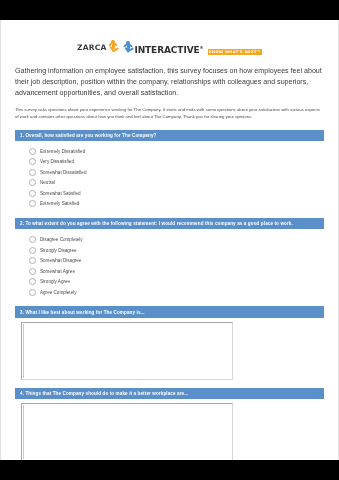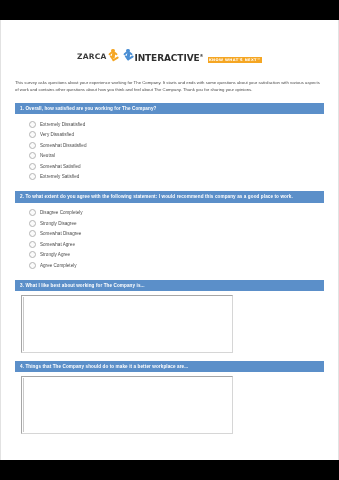--- a/index.html
+++ b/index.html
@@ -27,24 +27,24 @@
     box-sizing: border-box;
     border-left: 1px solid #e2e2e2;
     border-right: 1px solid #e2e2e2;
     position: relative;
     overflow: hidden;
   }
 
   
   .logo-row {
     display: flex;
-    align-items: flex-end;
+    align-items: flex-start;
     justify-content: center;
     gap: 4px;
-    padding-top: 28px;
+    padding-top: 20px;
     padding-bottom: 8px;
   }
   .logo-zarca {
     display: flex;
     align-items: center;
     gap: 1px;
   }
   .logo-zarca-text {
     font-size: 7.5px;
     font-weight: bold;
@@ -235,20 +235,21 @@
         <span class="leg-a"></span>
           <span class="leg-b"></span>
       </span>
       <span class="logo-int-block">
         <span class="logo-int-main"><span>INTERACTIVE</span><sup>®</sup></span>
         <span class="logo-int-sub">KNOW WHAT'S NEXT™</span>
       </span>
     </div>
   </div>
 
+  <div class="intro">Gathering information on employee satisfaction, this survey focuses on how employees feel about their job description, position within the company, relationships with colleagues and superiors, advancement opportunities, and overall satisfaction.</div>
   <div class="subintro">This survey asks questions about your experience working for The Company. It starts and ends with some questions about your satisfaction with various aspects of work and contains other questions about how you think and feel about The Company. Thank you for sharing your opinions.</div>
 
   <div class="q-spacer-lg"></div>
 
   <div class="question">
     <div class="q-header">1. Overall, how satisfied are you working for The Company?</div>
     <div class="q-options">
       <div class="option-row">
         <span class="radio"></span>
         <span class="option-label">Extremely Dissatisfied</span>

